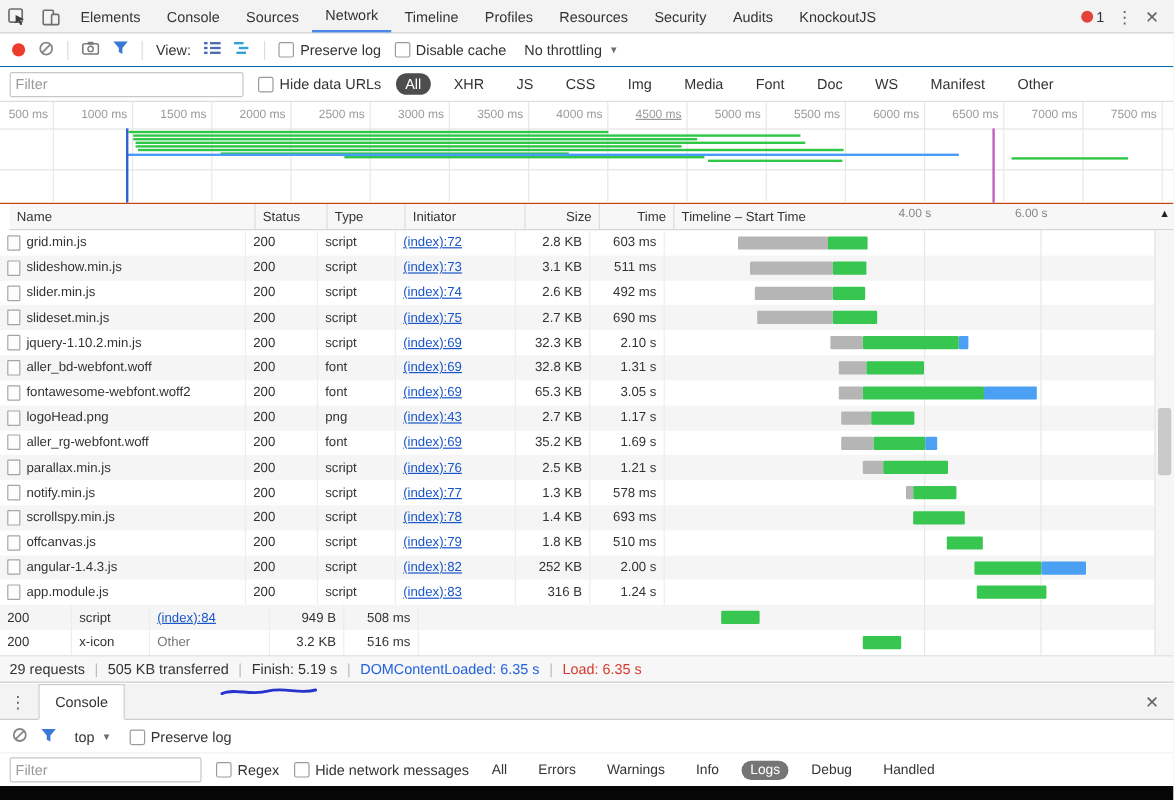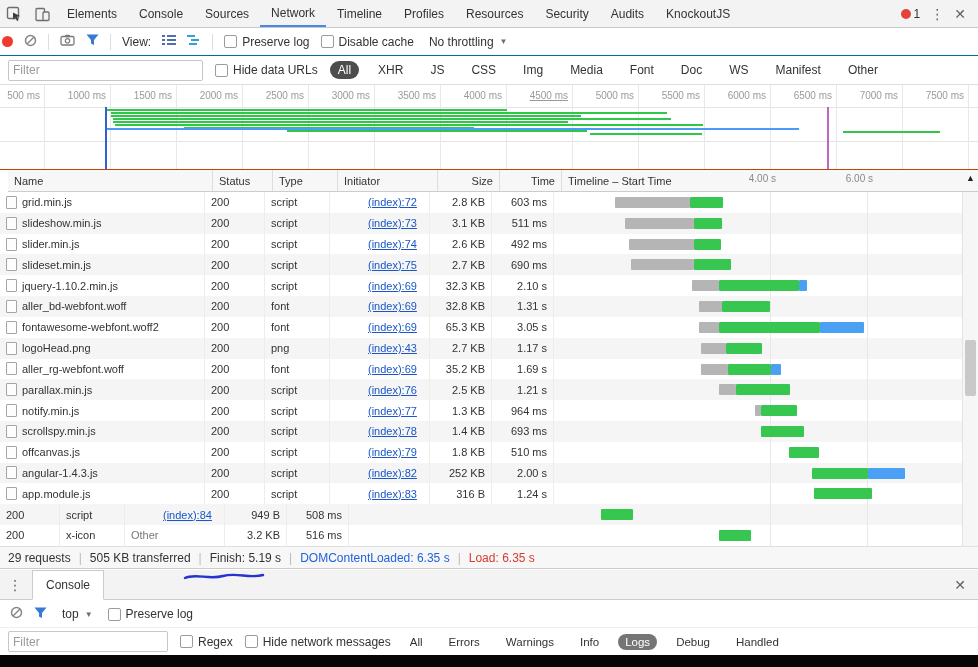--- a/index.html
+++ b/index.html
@@ -12,21 +12,21 @@
   .tbicon{display:flex;align-items:center;padding:0 6px;}
   .tab{display:flex;align-items:center;padding:0 11px;color:#333;box-sizing:border-box;}
   .tab.sel{border-bottom:2px solid #4a87e8;}
   .tabbar-right{margin-left:auto;display:flex;align-items:center;gap:10px;padding-right:12px;}
   .err-badge{display:flex;align-items:center;gap:3px;}
   .err-dot{width:10px;height:10px;border-radius:50%;background:#e3443a;display:inline-block;}
   .glyph{color:#5f6368;font-size:14px;line-height:1;}
 
   
   .ntoolbar{position:absolute;top:28px;left:0;right:0;height:27px;background:#fff;
-            border-bottom:1px solid #0369a1;display:flex;align-items:center;gap:11px;padding:0 2px;}
+            border-bottom:1px solid #0369a1;display:flex;align-items:center;gap:11px;padding:0 10px;}
   .rec-dot{width:11px;height:11px;border-radius:50%;background:#ee3b2e;}
   .vdiv{width:1px;height:16px;background:#ddd;}
   .lbl{color:#333;}
   .cb{width:11px;height:11px;border:1px solid #9b9b9b;border-radius:2px;background:#fff;display:inline-block;flex:none;}
   .cbwrap{display:flex;align-items:center;gap:5px;}
   .select{display:flex;align-items:center;gap:6px;padding:0 4px;color:#333;}
   .select .arr{font-size:8px;color:#6e6e6e;}
 
   
   .fbar{position:absolute;top:56px;left:0;right:0;height:28px;background:#fff;
@@ -64,21 +64,21 @@
   .rows{position:absolute;top:192px;left:0;right:0;height:354px;background:#fff;overflow:hidden;}
   .rows-grid{position:absolute;top:0;bottom:0;width:1px;background:#e8e8e8;z-index:1;}
   .nrow{display:flex;height:20.82px;align-items:center;font-size:11px;position:relative;}
   .nrow.alt{background:#f5f5f5;}
   .nrow .c{box-sizing:border-box;padding:0 6px;height:100%;display:flex;align-items:center;
            overflow:hidden;white-space:nowrap;border-right:1px solid #ededed;}
   .nrow .c.cwf{border-right:none;}
   .nrow .csize,.nrow .ctime{justify-content:flex-end;}
   .ficon{width:9px;height:11px;border:1px solid #a5a5a5;background:#fdfdfd;border-radius:1px;
          display:inline-block;margin-right:5px;flex:none;}
-  .link{color:#1a56c8;text-decoration:underline;cursor:pointer;margin-left:32px;}
+  .link{color:#1a56c8;text-decoration:underline;cursor:pointer;}
   .muted{color:#777;}
   .wseg{position:absolute;top:5px;height:11px;border-radius:1px;z-index:2;}
   .wseg.gray{background:#b5b5b5;}
   .wseg.green{background:#37c64f;}
   .wseg.blue{background:#4ba0f4;}
 
   .vscroll{position:absolute;right:0;top:192px;width:15px;height:354px;background:#f6f6f6;
            border-left:1px solid #e3e3e3;}
   .vthumb{position:absolute;left:2px;width:11px;top:148px;height:56px;background:#c9c9c9;border-radius:2px;}
 
@@ -474,21 +474,21 @@
         <div class="c cname">
           <span class="ficon"></span>
           <span>notify.min.js</span>
         </div>
         <div class="c cstatus">200</div>
         <div class="c ctype">script</div>
         <div class="c cinit">
           <span class="link">(index):77</span>
         </div>
         <div class="c csize">1.3 KB</div>
-        <div class="c ctime">964 ms</div>
+        <div class="c ctime">578 ms</div>
         <div class="c cwf">
           <div class="wseg gray" style="left: 201px; width: 6px;"></div>
           <div class="wseg green" style="left: 207px; width: 36px;"></div>
         </div>
       </div>
       <div class="nrow alt">
         <div class="c cname">
           <span class="ficon"></span>
           <span>scrollspy.min.js</span>
         </div>

